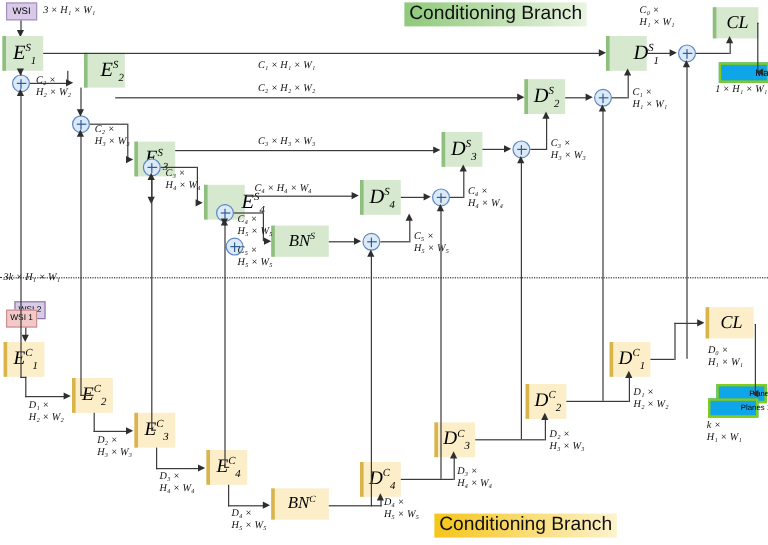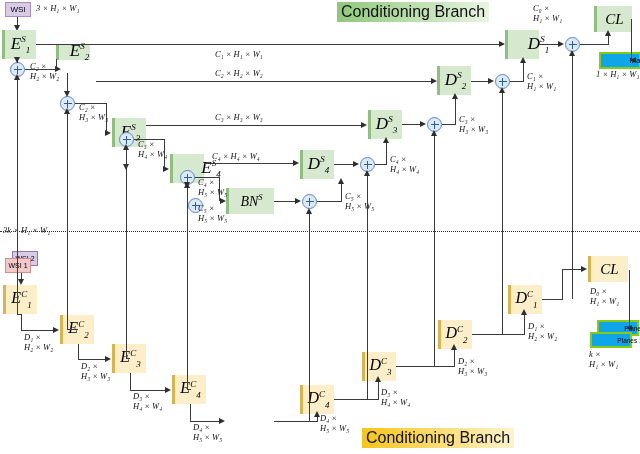--- a/index.html
+++ b/index.html
@@ -60,21 +60,21 @@
 
   <div class="box wsi-top" style="left:5px;top:2px;width:26px;height:15px;font-family:'Liberation Sans',sans-serif;font-size:8px;">WSI</div>
   <div class="dim" style="left:36px;top:4px;">3 × H₁ × W₁</div>
   <div class="ln vl" style="left:17px;top:17px;height:10px;"></div>
   <div class="arw ar-d" style="left:14px;top:25px;"></div>
 
   <div class="box seg" style="left:2px;top:30px;width:34px;height:29px;">
     <span class="lbl" style="font-size:17px;">
       <span>E</span><sup style="font-size:9px;">S</sup><sub style="font-size:9px;">1</sub></span>
   </div>
-  <div class="box seg" style="left:56px;top:44px;width:34px;height:16px;padding-left:10px;">
+  <div class="box seg" style="left:70px;top:44px;width:34px;height:29px;padding-left:10px;">
     <span class="lbl" style="font-size:17px;">
       <span>E</span><sup style="font-size:9px;">S</sup><sub style="font-size:9px;">2</sub></span>
   </div>
   <div class="box seg" style="left:112px;top:118px;width:34px;height:29px;">
     <span class="lbl" style="font-size:17px;">
       <span>E</span><sup style="font-size:9px;">S</sup><sub style="font-size:9px;">3</sub></span>
   </div>
   <div class="box seg" style="left:170px;top:154px;width:34px;height:29px;">
     <span class="lbl" style="font-size:17px;margin-left:45px;">
       <span>E</span><sup style="font-size:9px;">S</sup><sub style="font-size:9px;">4</sub></span>
@@ -226,20 +226,24 @@
       <span>E</span><sup style="font-size:9px;">C</sup><sub style="font-size:9px;">2</sub></span>
   </div>
   <div class="box cond" style="left:112px;top:344px;width:34px;height:29px;">
     <span class="lbl" style="font-size:16px;">
       <span>E</span><sup style="font-size:9px;">C</sup><sub style="font-size:9px;">3</sub></span>
   </div>
   <div class="box cond" style="left:172px;top:375px;width:34px;height:29px;">
     <span class="lbl" style="font-size:16px;">
       <span>E</span><sup style="font-size:9px;">C</sup><sub style="font-size:9px;">4</sub></span>
   </div>
+  <div class="box cond" style="left:226px;top:407px;width:48px;height:26px;">
+    <span class="lbl" style="font-size:14px;">
+      <span>BN</span><sup style="font-size:8px;">C</sup></span>
+  </div>
 
   <div class="box cond" style="left:300px;top:385px;width:34px;height:29px;">
     <span class="lbl" style="font-size:16px;">
       <span>D</span><sup style="font-size:9px;">C</sup><sub style="font-size:9px;">4</sub></span>
   </div>
   <div class="box cond" style="left:362px;top:352px;width:34px;height:29px;">
     <span class="lbl" style="font-size:16px;">
       <span>D</span><sup style="font-size:9px;">C</sup><sub style="font-size:9px;">3</sub></span>
   </div>
   <div class="box cond" style="left:438px;top:320px;width:34px;height:29px;">

